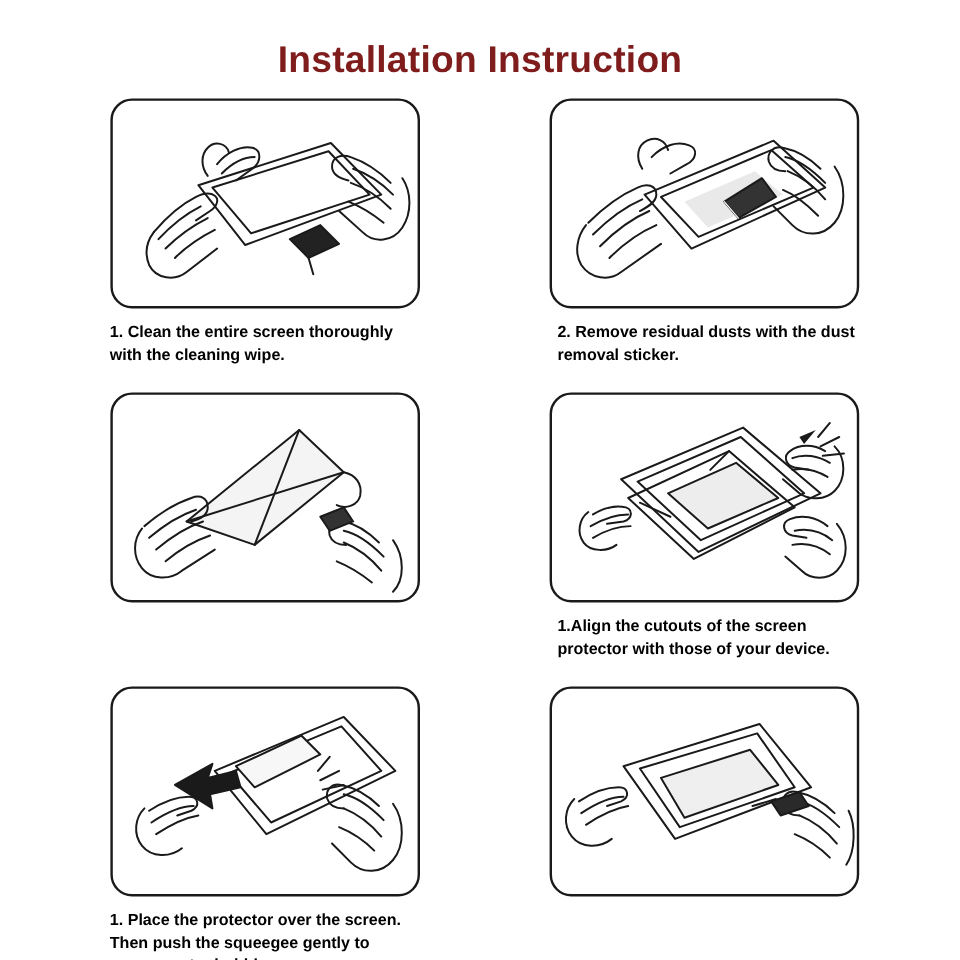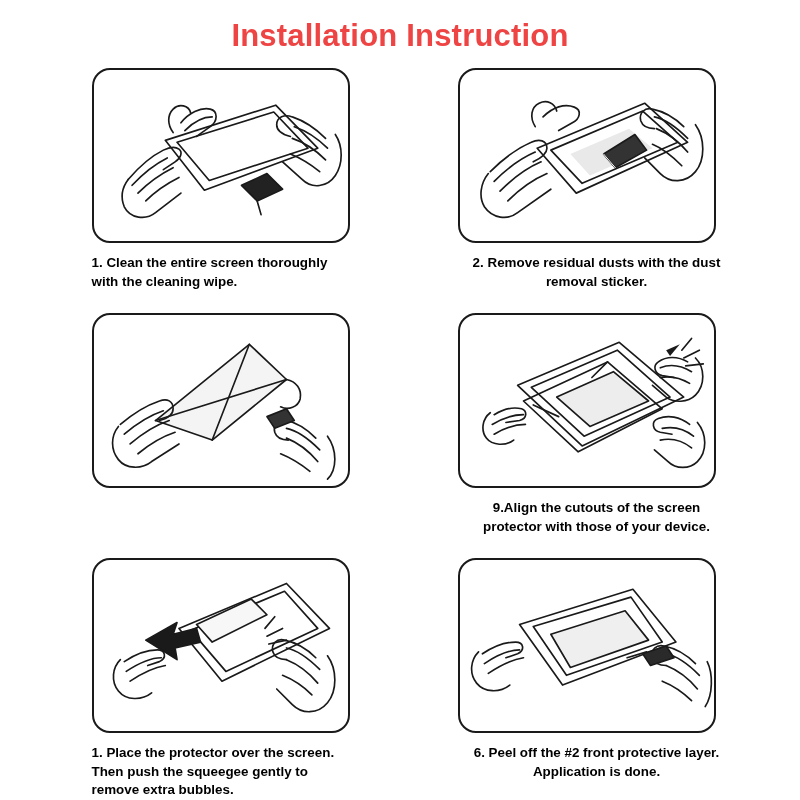--- a/index.html
+++ b/index.html
@@ -19,22 +19,22 @@
     width: 800px;
     height: 800px;
     box-sizing: border-box;
   }
   .title {
     text-align: center;
     font-size: 31px;
     font-weight: bold;
     letter-spacing: 0.2px;
     padding-top: 18px;
-    margin: 0;
-    color: #ef4444;
+    margin: 14px;
+    color: #7f1d1d;
   }
   .grid {
     position: relative;
     margin: 14px auto 0 auto;
     width: 720px;
     display: grid;
     grid-template-columns: 1fr 1fr;
     grid-template-rows: repeat(3, 245px);
     column-gap: 18px;
     row-gap: 0px;
@@ -68,21 +68,21 @@
     line-height: 1.38;
     color: #000;
     text-align: left;
     padding-left: 6px;
     box-sizing: border-box;
   }
   
   .col-left .panel { margin-left: 10px; }
   .col-left .caption { margin-left: 10px; }
   .col-right .panel { margin-left: 4px; }
-  .col-right .caption { margin-left: 18px; text-align: center; }
+  .col-right .caption { margin-left: 18px; }
 </style>
 </head>
 <body>
 
 <div class="page">
 
   <h1 class="title">Installation Instruction</h1>
 
   <div class="grid">
 
@@ -209,21 +209,21 @@
             <path d="M236 136 C226 128 214 126 204 128"></path>
             <path d="M242 110 C252 122 252 140 242 150 C234 158 220 158 212 150 L198 138"></path>
 
             <path d="M228 44 L244 36"></path>
             <path d="M230 52 L248 50"></path>
             <path d="M226 36 L236 24"></path>
             <path d="M210 36 L224 30 L214 42 Z" fill="#1a1a1a" stroke="none"></path>
           </g>
         </svg>
       </div>
-      <div class="caption">9.Align the cutouts of the screen protector with those of your device.</div>
+      <div class="caption">1.Align the cutouts of the screen protector with those of your device.</div>
     </div>
 
     <div class="step col-left">
       <div class="panel">
         <svg viewBox="0 0 258 175" xmlns="http://www.w3.org/2000/svg">
           <g fill="none" stroke="#1a1a1a" stroke-width="1.7" stroke-linejoin="round" stroke-linecap="round">
 
             <path d="M86 70 L196 24 L240 70 L130 124 Z"></path>
             <path d="M98 72 L194 32 L228 70 L134 114 Z"></path>
 
@@ -269,17 +269,16 @@
             <path d="M244 118 C232 106 220 98 210 96"></path>
             <path d="M242 132 C232 120 220 112 210 108"></path>
             <path d="M236 144 C226 134 216 128 206 124"></path>
             <path d="M252 104 C258 116 258 138 250 150"></path>
 
             <path d="M186 96 L210 88 L218 100 L194 108 Z" fill="#2a2a2a" stroke="#1a1a1a"></path>
             <path d="M170 100 L190 94"></path>
           </g>
         </svg>
       </div>
-      <div class="caption">6. Peel off the #2 front protective layer. Application is done.</div>
     </div>
 
   </div>
 </div>
 
 </body></html>

